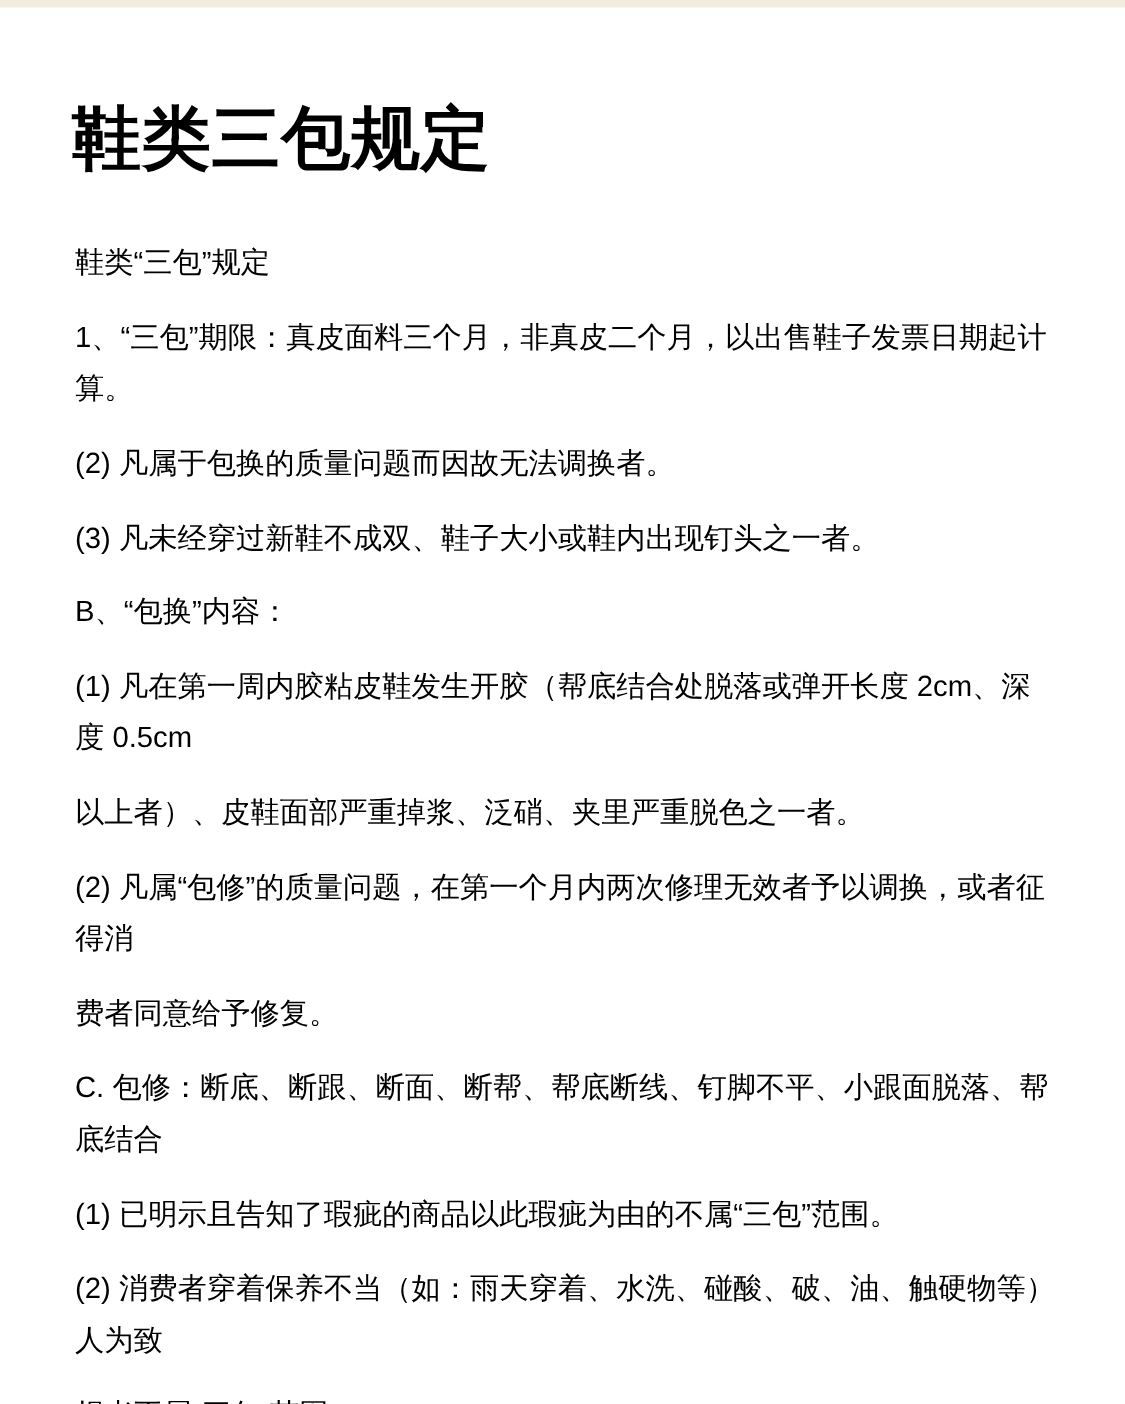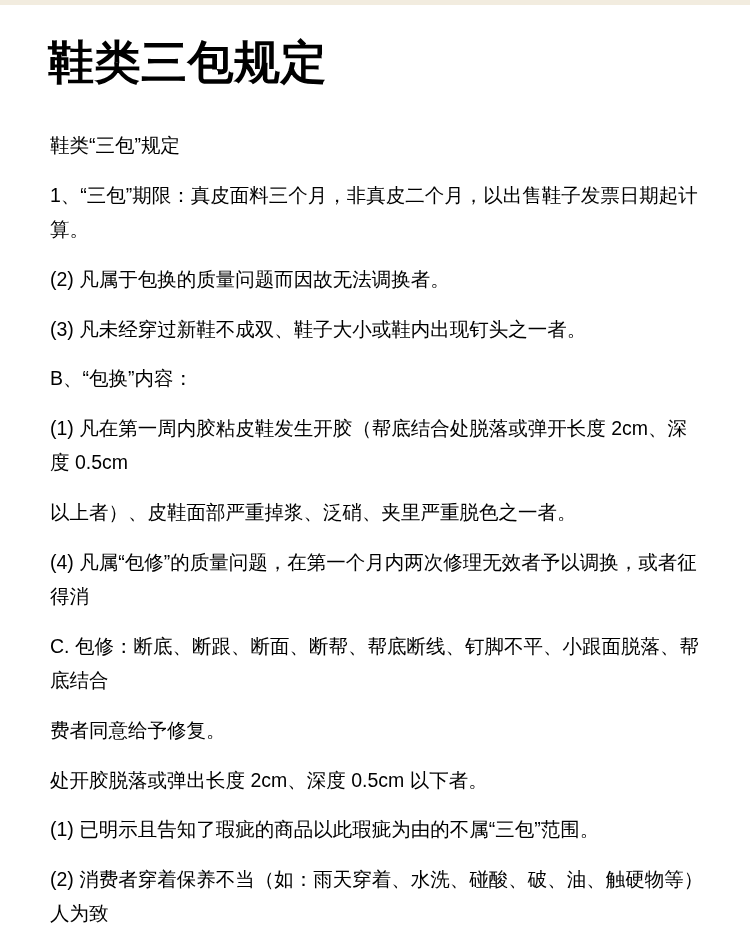--- a/index.html
+++ b/index.html
@@ -15,21 +15,21 @@
     overflow: hidden;
     font-family: "Liberation Sans", "DejaVu Sans", sans-serif;
     color: #000000;
   }
   .top-strip {
     width: 100%;
     height: 5px;
   }
   .doc-title {
     margin: 0;
-    padding: 30px 40px 0 48px;
+    padding: 60px 40px 0 48px;
     font-size: 46px;
     line-height: 1.2;
     font-weight: 900;
     color: #000000;
     letter-spacing: 0.5px;
   }
   .doc-body {
     margin-top: 38px;
     padding: 0 44px 0 50px;
     font-size: 19.5px;
@@ -52,23 +52,22 @@
   <h1 class="doc-title">鞋类三包规定</h1>
 
   <div class="doc-body">
     <div class="doc-line">鞋类“三包”规定</div>
     <div class="doc-line">1、“三包”期限：真皮面料三个月，非真皮二个月，以出售鞋子发票日期起计算。</div>
     <div class="doc-line">(2) 凡属于包换的质量问题而因故无法调换者。</div>
     <div class="doc-line">(3) 凡未经穿过新鞋不成双、鞋子大小或鞋内出现钉头之一者。</div>
     <div class="doc-line">B、“包换”内容：</div>
     <div class="doc-line">(1) 凡在第一周内胶粘皮鞋发生开胶（帮底结合处脱落或弹开长度 2cm、深度 0.5cm</div>
     <div class="doc-line">以上者）、皮鞋面部严重掉浆、泛硝、夹里严重脱色之一者。</div>
-    <div class="doc-line">(4) 凡属“包修”的质量问题，在第一个月内两次修理无效者予以调换，或者征得消</div>
+    <div class="doc-line">(2) 凡属“包修”的质量问题，在第一个月内两次修理无效者予以调换，或者征得消</div>
+    <div class="doc-line">费者同意给予修复。</div>
     <div class="doc-line">C. 包修：断底、断跟、断面、断帮、帮底断线、钉脚不平、小跟面脱落、帮底结合</div>
-    <div class="doc-line">费者同意给予修复。</div>
-    <div class="doc-line">处开胶脱落或弹出长度 2cm、深度 0.5cm 以下者。</div>
     <div class="doc-line">(1) 已明示且告知了瑕疵的商品以此瑕疵为由的不属“三包”范围。</div>
     <div class="doc-line">(2) 消费者穿着保养不当（如：雨天穿着、水洗、碰酸、破、油、触硬物等）人为致</div>
     <div class="doc-line">损者不属“三包”范围。</div>
     <div class="doc-line">(3)“三包”凭证为购货凭证和发票，“三包”实施按国家（产品质量法］和上级有关</div>
 
   </div>
 </div>
 
 </body></html>

